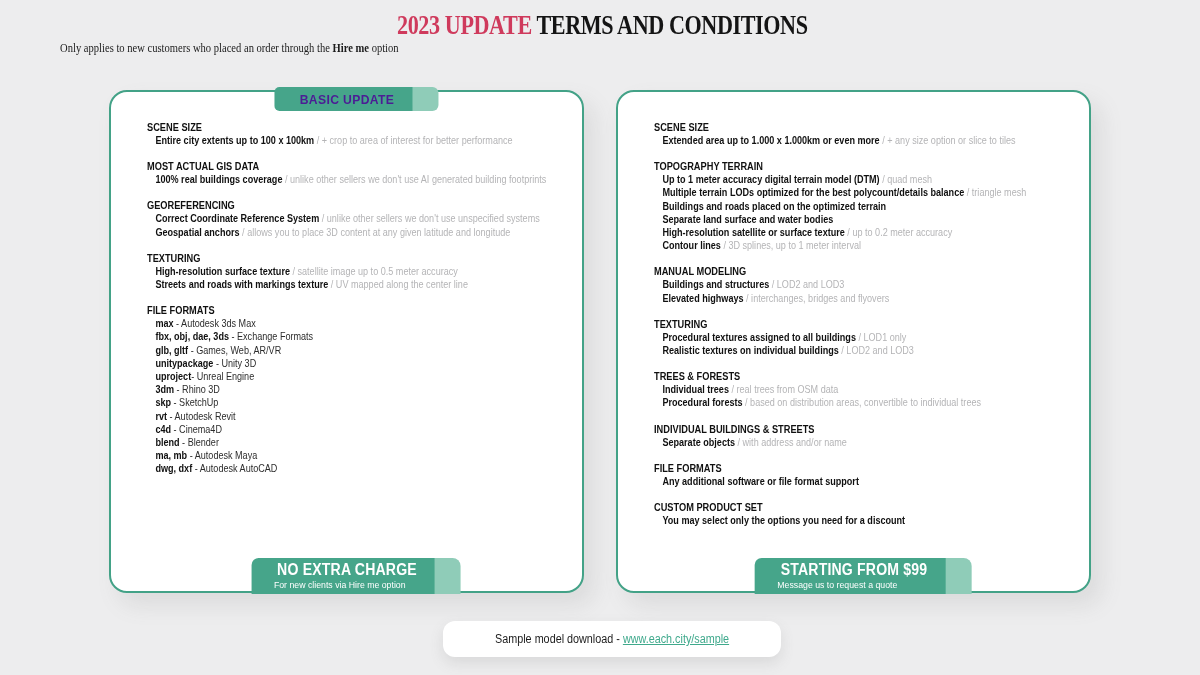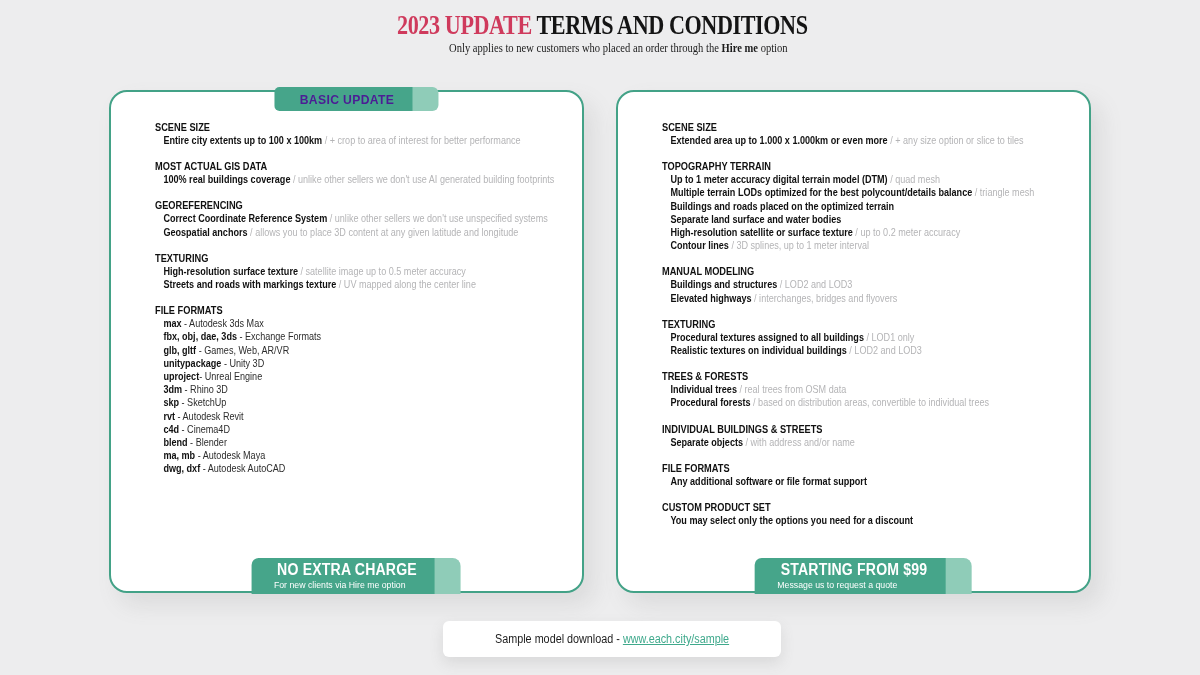--- a/index.html
+++ b/index.html
@@ -11,21 +11,21 @@
   .stage{position:absolute;inset:0;}
 
   
   .hdr{position:absolute;top:10px;left:4px;right:0;text-align:center;font-family:Liberation Serif, serif;}
   .hdr h1{
     margin:0;font-size:27px;font-weight:bold;color:#141414;
     display:inline-block;transform:scaleX(0.82);transform-origin:50% 50%;
     letter-spacing:-0.5px;white-space:nowrap;line-height:30px;
   }
   .hdr h1 .accent{color:#cf3a5c;}
-  .subline{text-align:center;line-height:13px;padding-left:33px;}
+  .subline{text-align:left;line-height:13px;padding-left:33px;}
   .subline .in{
     display:inline-block;transform:scaleX(0.88);transform-origin:50% 50%;
     font-size:12px;color:#1c1c1c;white-space:nowrap;
   }
   .subline b{font-weight:bold;}
 
   
   .panel{
     position:absolute;top:90px;width:471px;height:499px;background:#fff;
     border:2.5px solid #43a287;border-radius:18px;
@@ -60,37 +60,37 @@
   .badge-bottom .bt{
     display:inline-block;transform:scaleX(0.88);transform-origin:50% 50%;
     font-size:16px;font-weight:bold;line-height:17px;letter-spacing:0.2px;
   }
   .badge-bottom .bs{
     display:block;transform:scaleX(0.92);transform-origin:50% 50%;
     font-size:9.5px;line-height:11px;font-weight:normal;
   }
 
   .panel-body{position:absolute;top:29px;left:36px;right:8px;}
-  .section{margin-bottom:13px;margin-left:8px;}
+  .section{margin-bottom:13px;}
   .sec-title{
     font-size:11px;font-weight:bold;color:#101010;line-height:13px;
     transform:scaleX(0.84);transform-origin:0 50%;white-space:nowrap;
   }
   .line{
     font-size:10.8px;color:#101010;line-height:13.2px;padding-left:10px;
     transform:scaleX(0.84);transform-origin:0 50%;white-space:nowrap;
   }
   .line b{font-weight:bold;}
   .line .note{color:#b4b4b6;font-weight:normal;}
   .line .dark{color:#2c2c2c;font-weight:normal;}
 
   
   .footer-pill{
     position:absolute;left:443px;top:621px;width:338px;height:36px;
-    background:#fff;border-radius:6px;
+    background:#fff;border-radius:12px;
     box-shadow:0 6px 14px rgba(110,110,115,0.16);
     display:flex;align-items:center;justify-content:center;
   }
   .footer-pill .in{
     display:inline-block;transform:scaleX(0.9);transform-origin:50% 50%;
     font-size:12px;color:#1c1c1c;white-space:nowrap;
   }
   .footer-pill a{color:#3fa98c;text-decoration:underline;cursor:pointer;}
 </style>
 </head>

